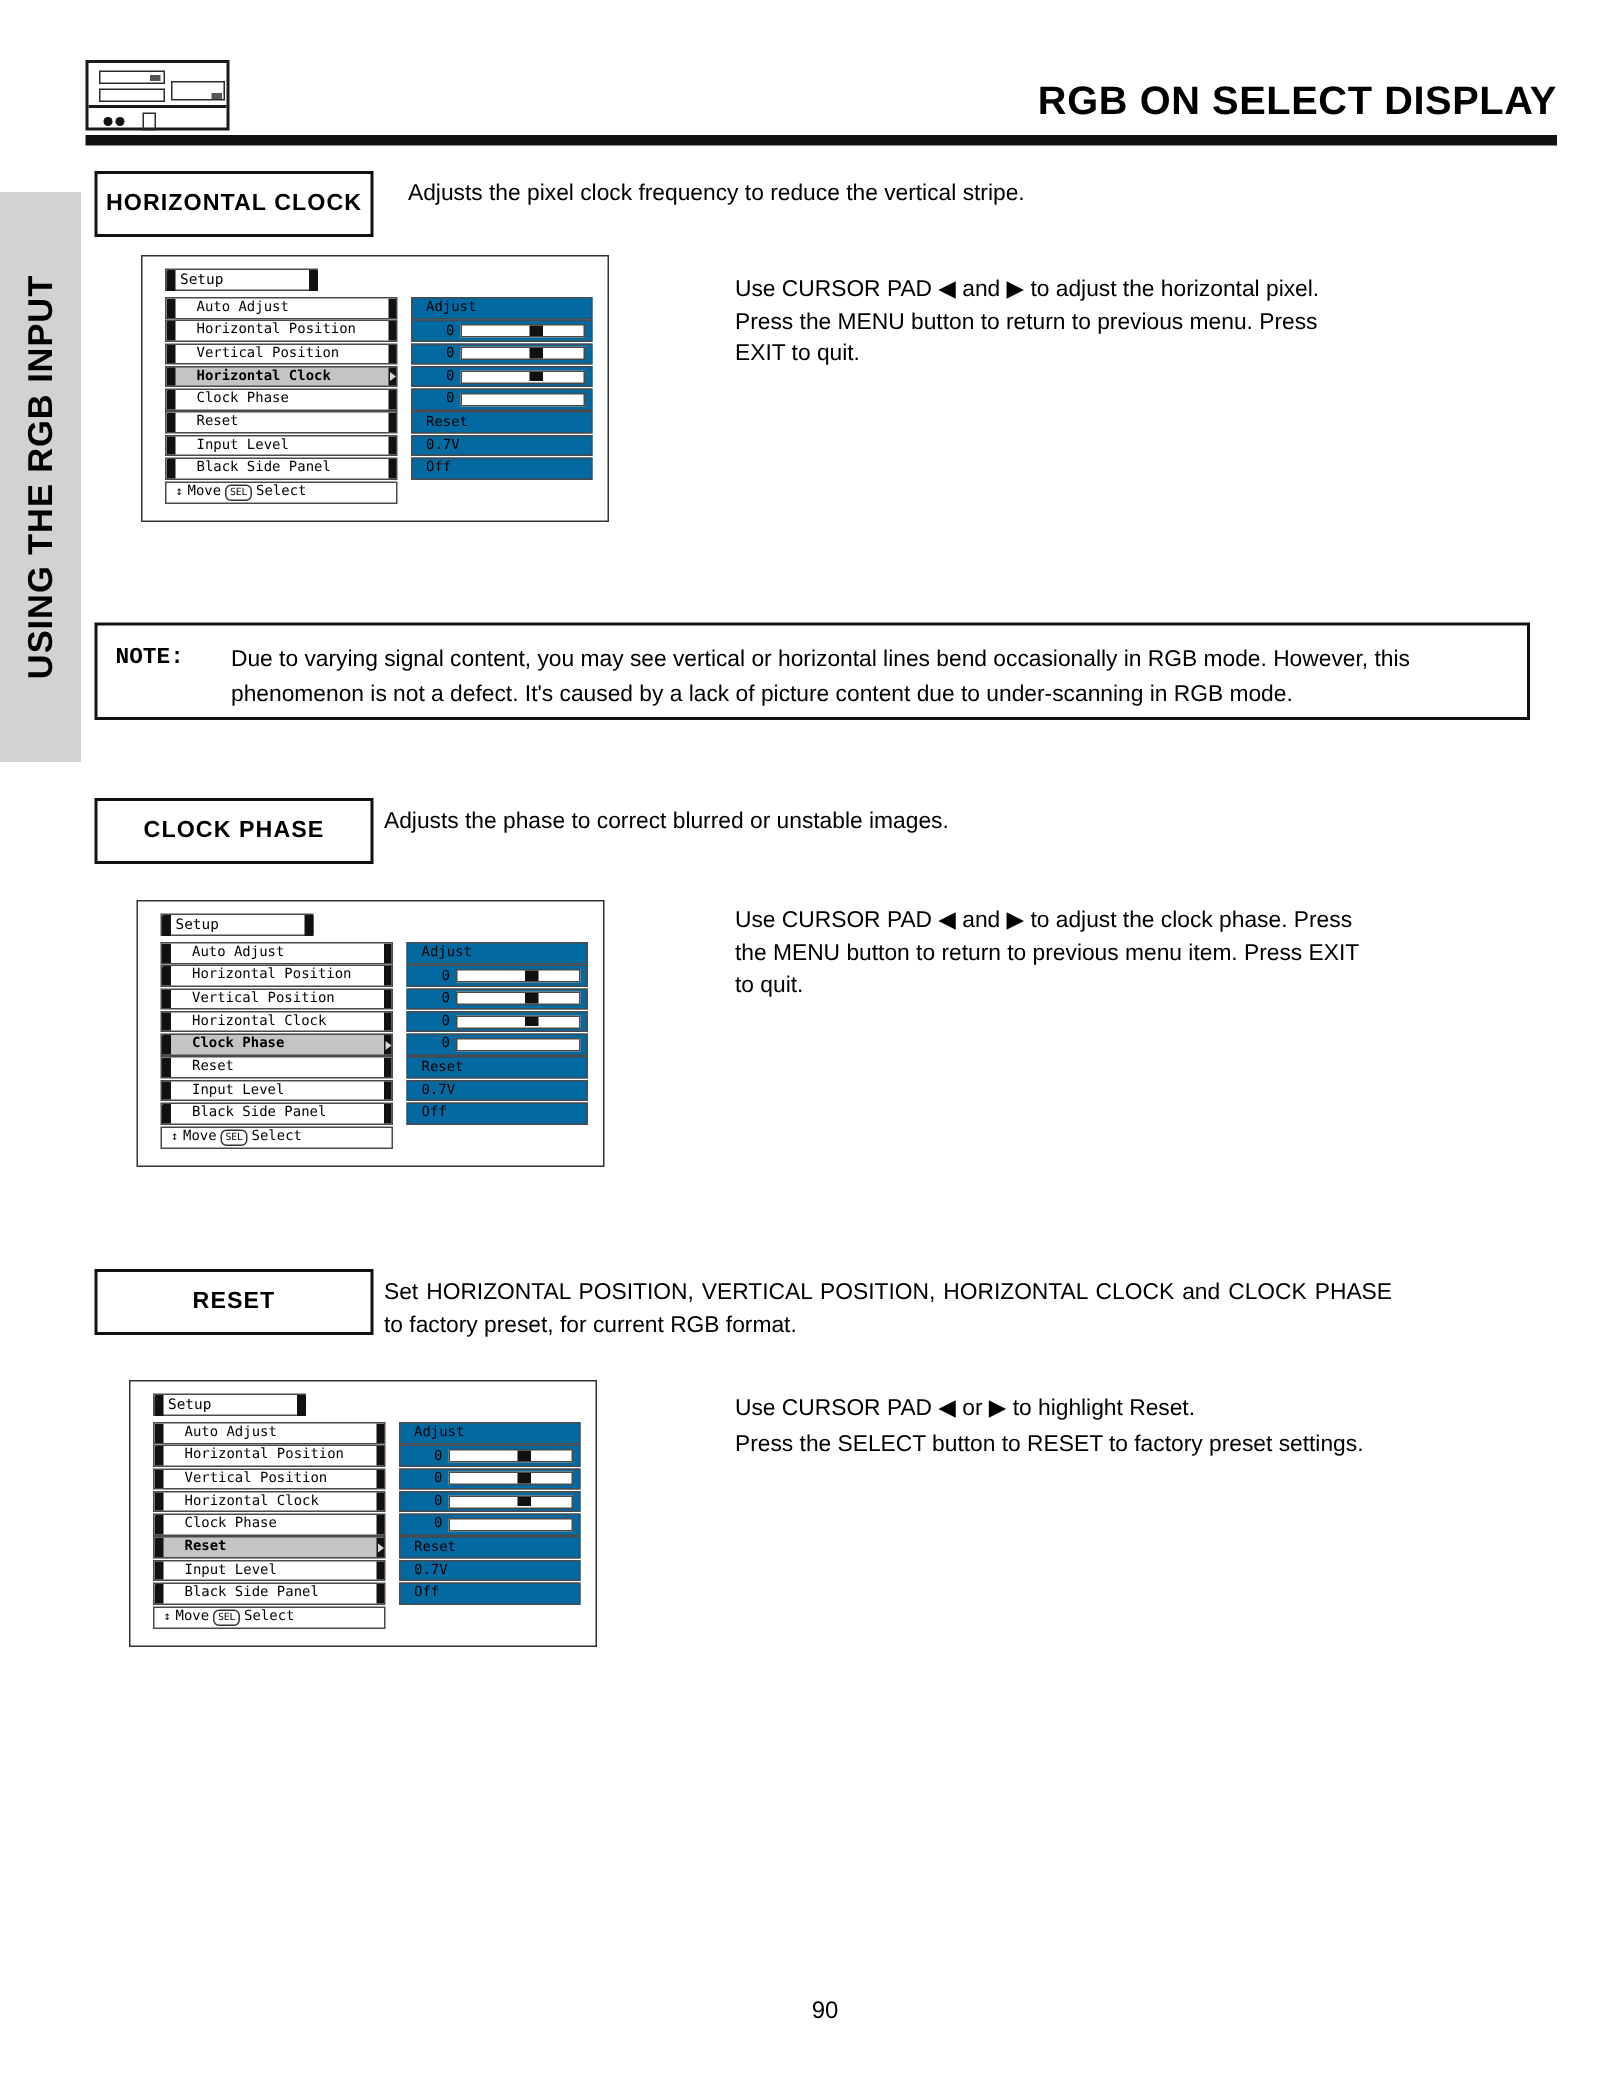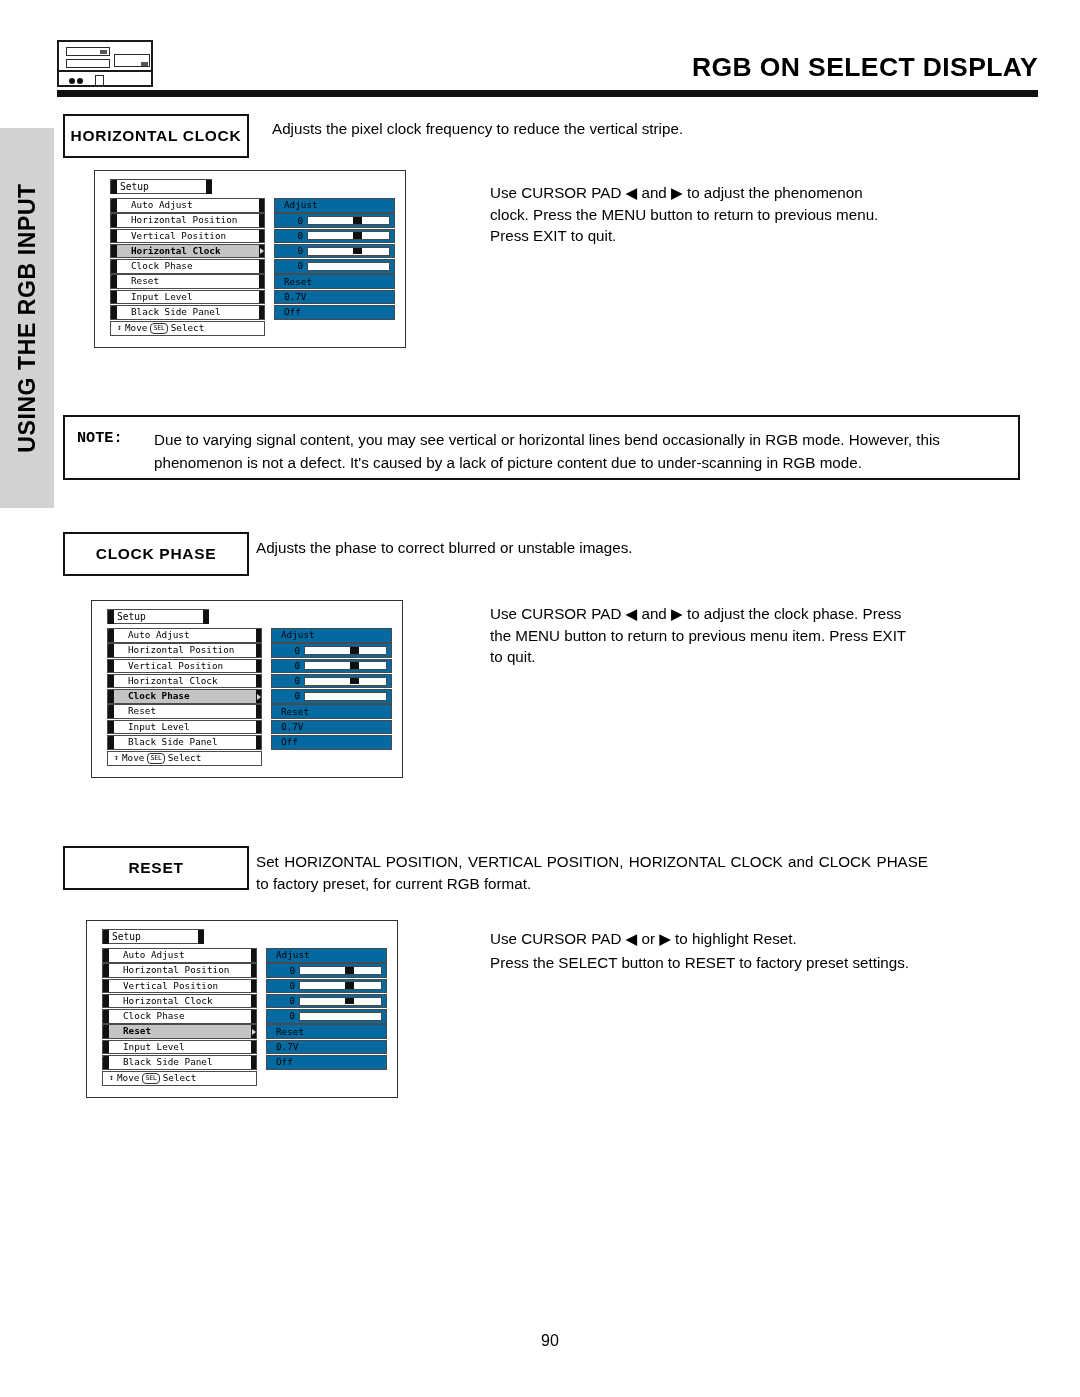--- a/index.html
+++ b/index.html
@@ -446,21 +446,21 @@
           <span class="slider"></span>
         </div>
         <div class="osd-val text-val">Reset</div>
         <div class="osd-val text-val">0.7V</div>
         <div class="osd-val text-val">Off</div>
       </div>
     </div>
   </div>
 </div>
 
-<div class="desc-text" style="left:490px; top:182px; width:400px;">Use CURSOR PAD ◀ and ▶ to adjust the phenomenon clock.  Press the MENU button to return to previous menu.  Press EXIT to quit.</div>
+<div class="desc-text" style="left:490px; top:182px; width:400px;">Use CURSOR PAD ◀ and ▶ to adjust the horizontal pixel.  Press the MENU button to return to previous menu.  Press EXIT to quit.</div>
 
 <div class="note-box">
   <div class="note-label">NOTE:</div>
   <div class="note-body">Due to varying signal content, you may see vertical or horizontal lines bend occasionally in RGB mode.  However, this phenomenon is not a defect.  It's caused by a lack of picture content due to under-scanning in RGB mode.</div>
 </div>
 
 <div class="label-box" style="left:63px; top:532px; width:186px; height:44px;">
   <span>CLOCK PHASE</span>
 </div>
 <div class="desc-text" style="left:256px; top:537px; width:740px;">Adjusts the phase to correct blurred or unstable images.</div>

